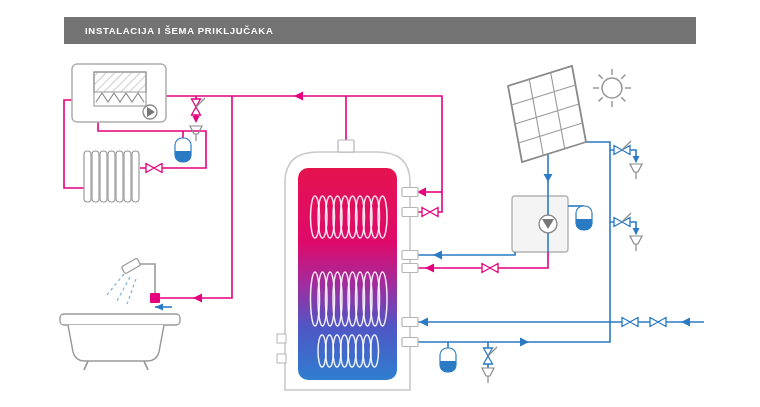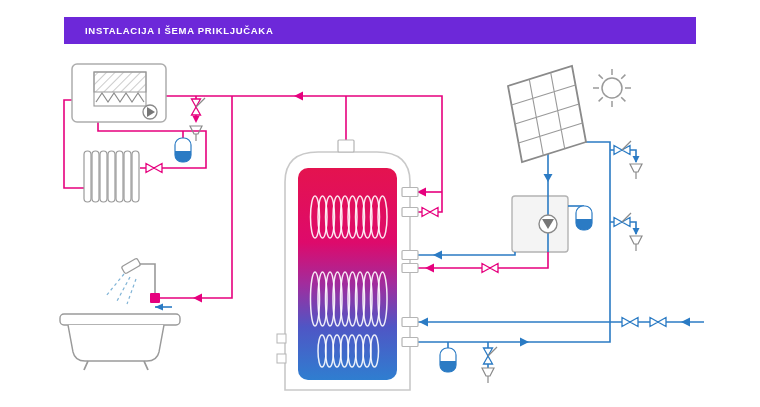--- a/index.html
+++ b/index.html
@@ -2,21 +2,21 @@
 <html><head>
 <meta charset="utf-8">
 <style>
   html,body{margin:0;padding:0;}
   body{
     width:760px;height:407px;position:relative;background:#ffffff;
     font-family:"Liberation Sans", sans-serif;overflow:hidden;
   }
   .header{
     position:absolute;left:64px;top:17px;width:632px;height:27px;
-    background:#6d28d9;display:flex;align-items:center;box-sizing:border-box;
+    background:#737373;display:flex;align-items:center;box-sizing:border-box;
     padding-left:21px;
   }
   .header span{
     color:#ffffff;font-size:9.5px;font-weight:bold;letter-spacing:0.7px;
   }
   svg.diagram{position:absolute;left:0;top:0;}
 </style>
 </head>
 <body>
 

